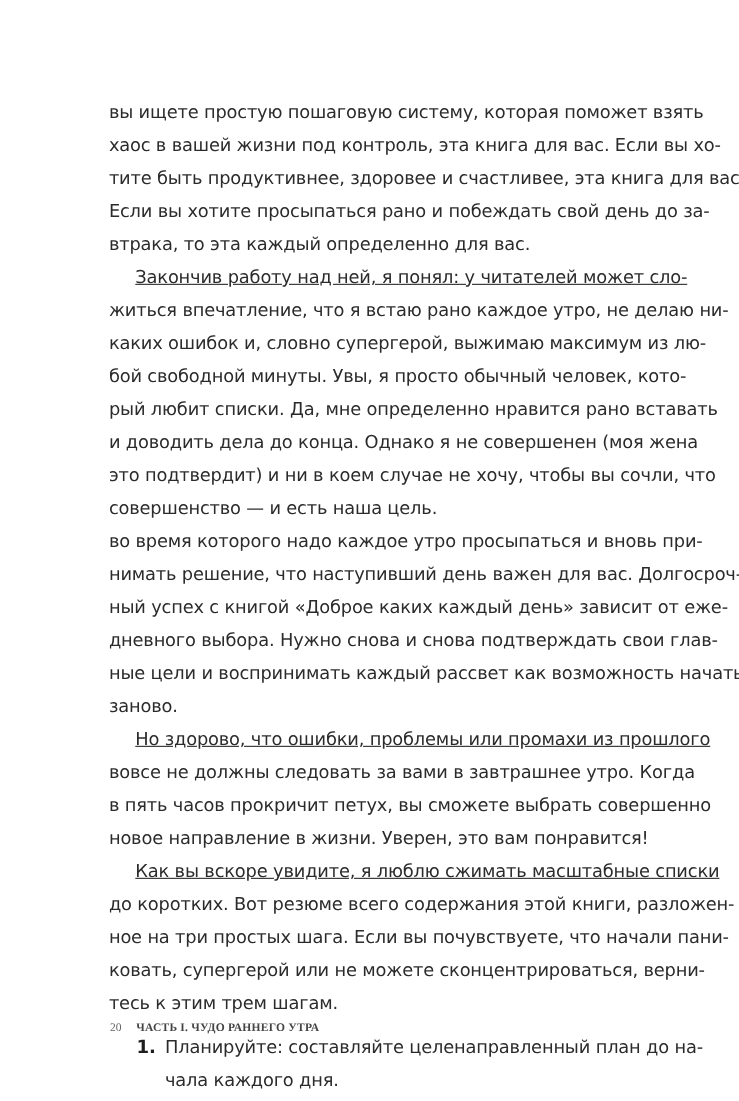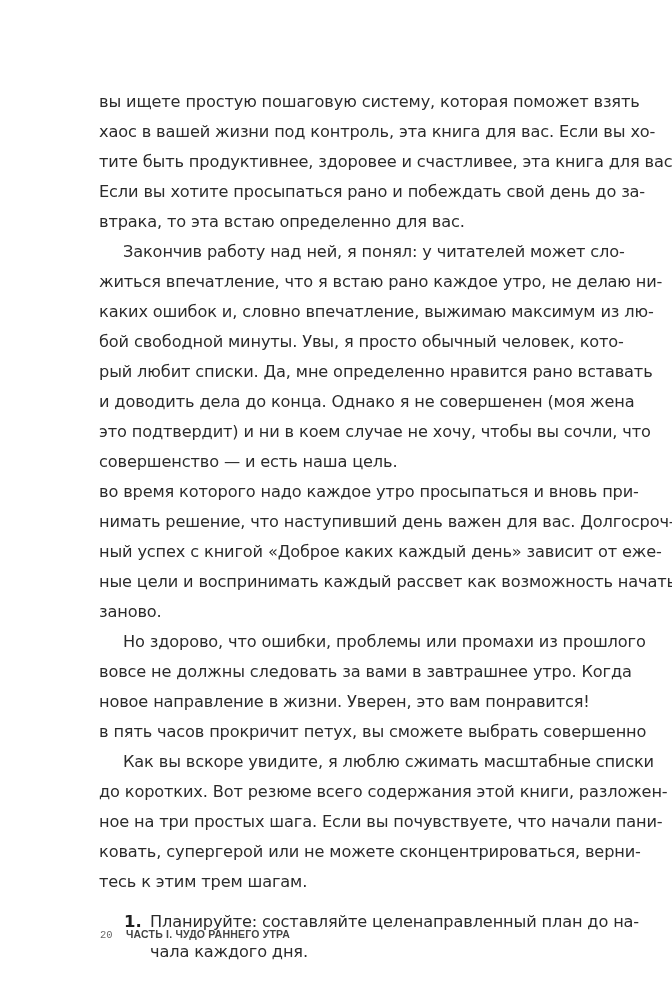--- a/index.html
+++ b/index.html
@@ -25,21 +25,21 @@
   .line {
     height: 30px;
     line-height: 30px;
     font-size: 16.2px;
     white-space: nowrap;
     text-align: justify;
     text-align-last: justify;
     letter-spacing: -0.15px;
   }
   .line.last { text-align-last: left; }
-  .line.indent { padding-left: 24px; }
+  .line.indent { padding-left: 24px; text-decoration: underline; }
   .list-item { position: relative; margin-top: 10px; }
   .list-num {
     position: absolute;
     left: 25px;
     top: 0;
     height: 30px; line-height: 30px;
     font-weight: bold;
     font-size: 16.5px;
     color: #1e1e1e;
   }
@@ -47,61 +47,62 @@
   .footer {
     position: absolute;
     left: 100px;
     top: 924px;
     height: 20px;
     line-height: 20px;
     font-size: 10.5px;
     color: #555;
     white-space: nowrap;
   }
-  .footer .page-number { font-family: Liberation Mono, monospace; margin-right: 10px; color: #666; }
-  .footer .running-head { font-family: Liberation Sans, sans-serif; font-weight: bold; color: #444; letter-spacing: 0.2px; }
+  .footer .page-number { font-family: Liberation Serif, serif; margin-right: 10px; color: #666; }
+  .footer .running-head { font-family: Liberation Serif, serif; font-weight: bold; color: #444; letter-spacing: 0.2px; }
 </style>
 </head>
 <body>
 
 <div class="page">
   <div class="body-text">
 
     <div>
       <div class="line">вы ищете простую пошаговую систему, которая поможет взять</div>
       <div class="line">хаос в вашей жизни под контроль, эта книга для вас. Если вы хо-</div>
       <div class="line">тите быть продуктивнее, здоровее и счастливее, эта книга для вас.</div>
       <div class="line">Если вы хотите просыпаться рано и побеждать свой день до за-</div>
-      <div class="line last">втрака, то эта встаю определенно для вас.</div>
+      <div class="line last">втрака, то эта каждый определенно для вас.</div>
     </div>
 
     <div>
       <div class="line indent">Закончив работу над ней, я понял: у читателей может сло-</div>
       <div class="line">житься впечатление, что я встаю рано каждое утро, не делаю ни-</div>
-      <div class="line">каких ошибок и, словно впечатление, выжимаю максимум из лю-</div>
+      <div class="line">каких ошибок и, словно супергерой, выжимаю максимум из лю-</div>
       <div class="line">бой свободной минуты. Увы, я просто обычный человек, кото-</div>
       <div class="line">рый любит списки. Да, мне определенно нравится рано вставать</div>
       <div class="line">и доводить дела до конца. Однако я не совершенен (моя жена</div>
       <div class="line">это подтвердит) и ни в коем случае не хочу, чтобы вы сочли, что</div>
       <div class="line last">совершенство — и есть наша цель.</div>
     </div>
 
     <div>
       <div class="line">во время которого надо каждое утро просыпаться и вновь при-</div>
       <div class="line">нимать решение, что наступивший день важен для вас. Долгосроч-</div>
       <div class="line">ный успех с книгой «Доброе каких каждый день» зависит от еже-</div>
+      <div class="line">дневного выбора. Нужно снова и снова подтверждать свои глав-</div>
       <div class="line">ные цели и воспринимать каждый рассвет как возможность начать</div>
       <div class="line last">заново.</div>
     </div>
 
     <div>
       <div class="line indent">Но здорово, что ошибки, проблемы или промахи из прошлого</div>
       <div class="line">вовсе не должны следовать за вами в завтрашнее утро. Когда</div>
+      <div class="line">в пять часов прокричит петух, вы сможете выбрать совершенно</div>
       <div class="line last">новое направление в жизни. Уверен, это вам понравится!</div>
-      <div class="line">в пять часов прокричит петух, вы сможете выбрать совершенно</div>
     </div>
 
     <div>
       <div class="line indent">Как вы вскоре увидите, я люблю сжимать масштабные списки</div>
       <div class="line">до коротких. Вот резюме всего содержания этой книги, разложен-</div>
       <div class="line">ное на три простых шага. Если вы почувствуете, что начали пани-</div>
       <div class="line">ковать, супергерой или не можете сконцентрироваться, верни-</div>
       <div class="line last">тесь к этим трем шагам.</div>
     </div>
 

